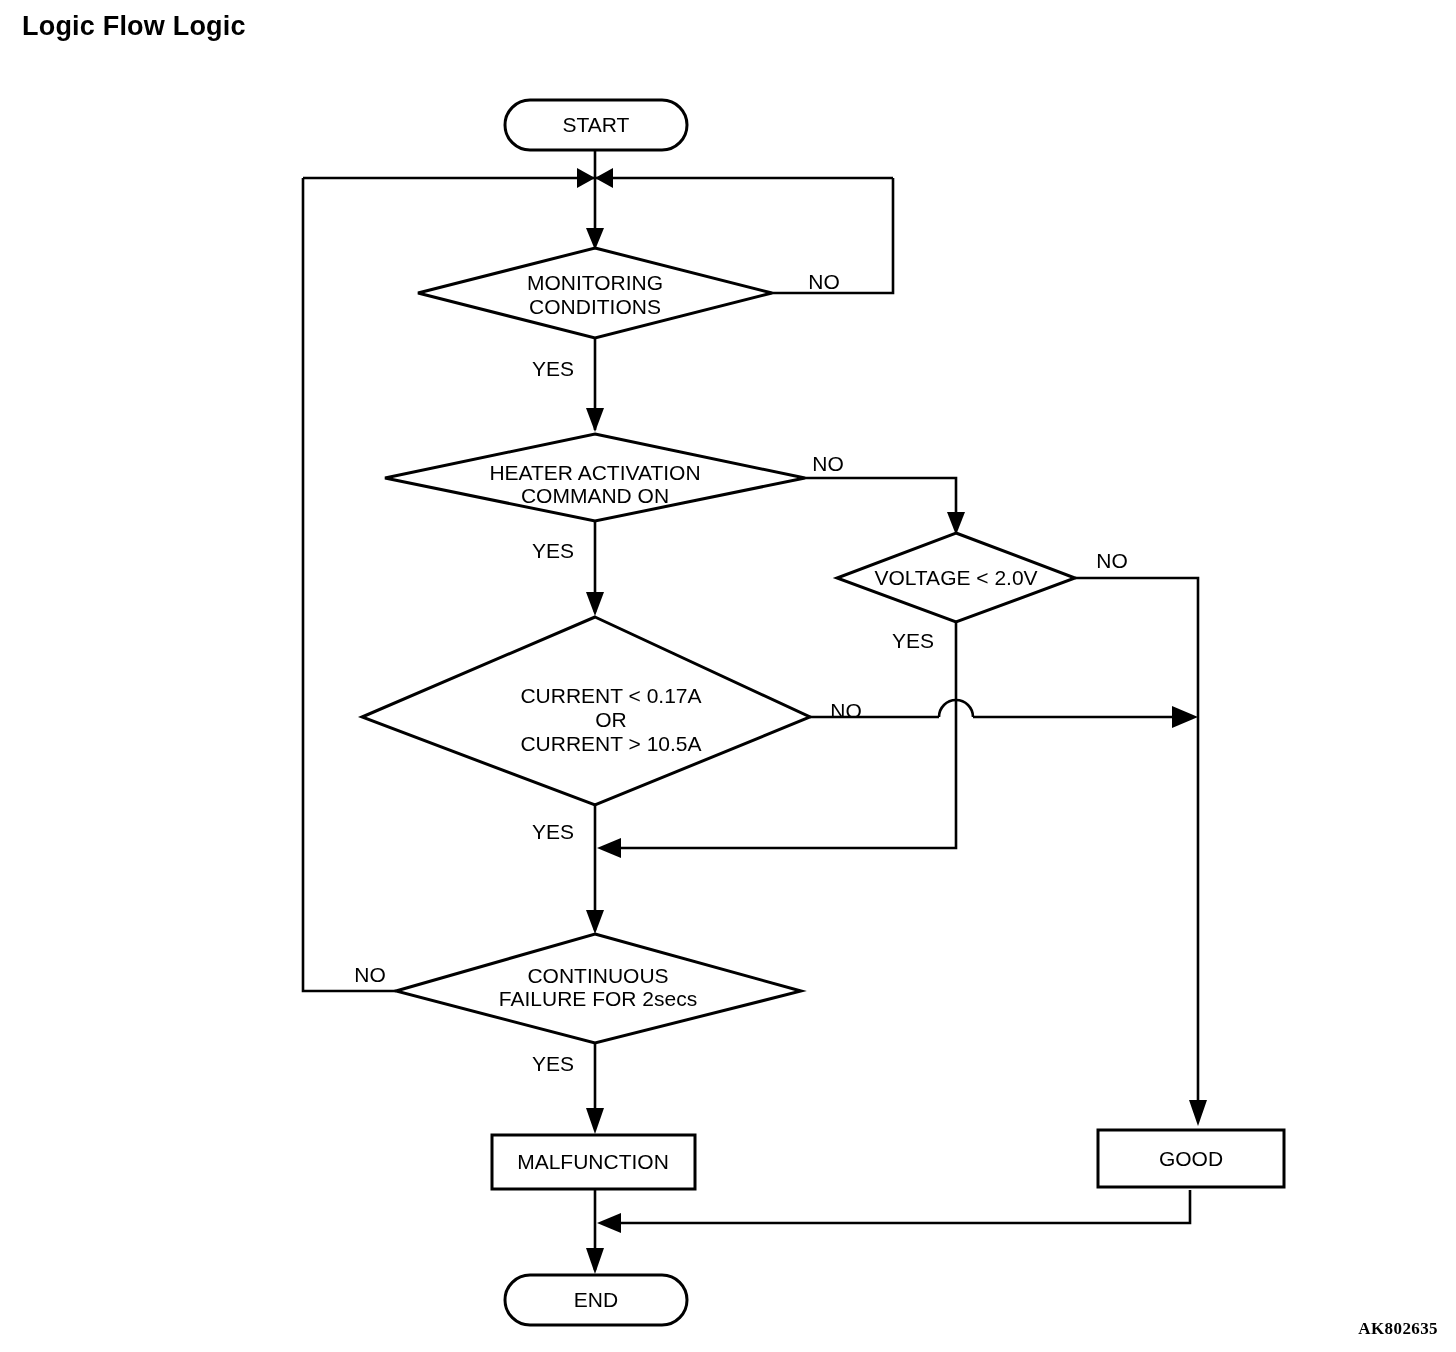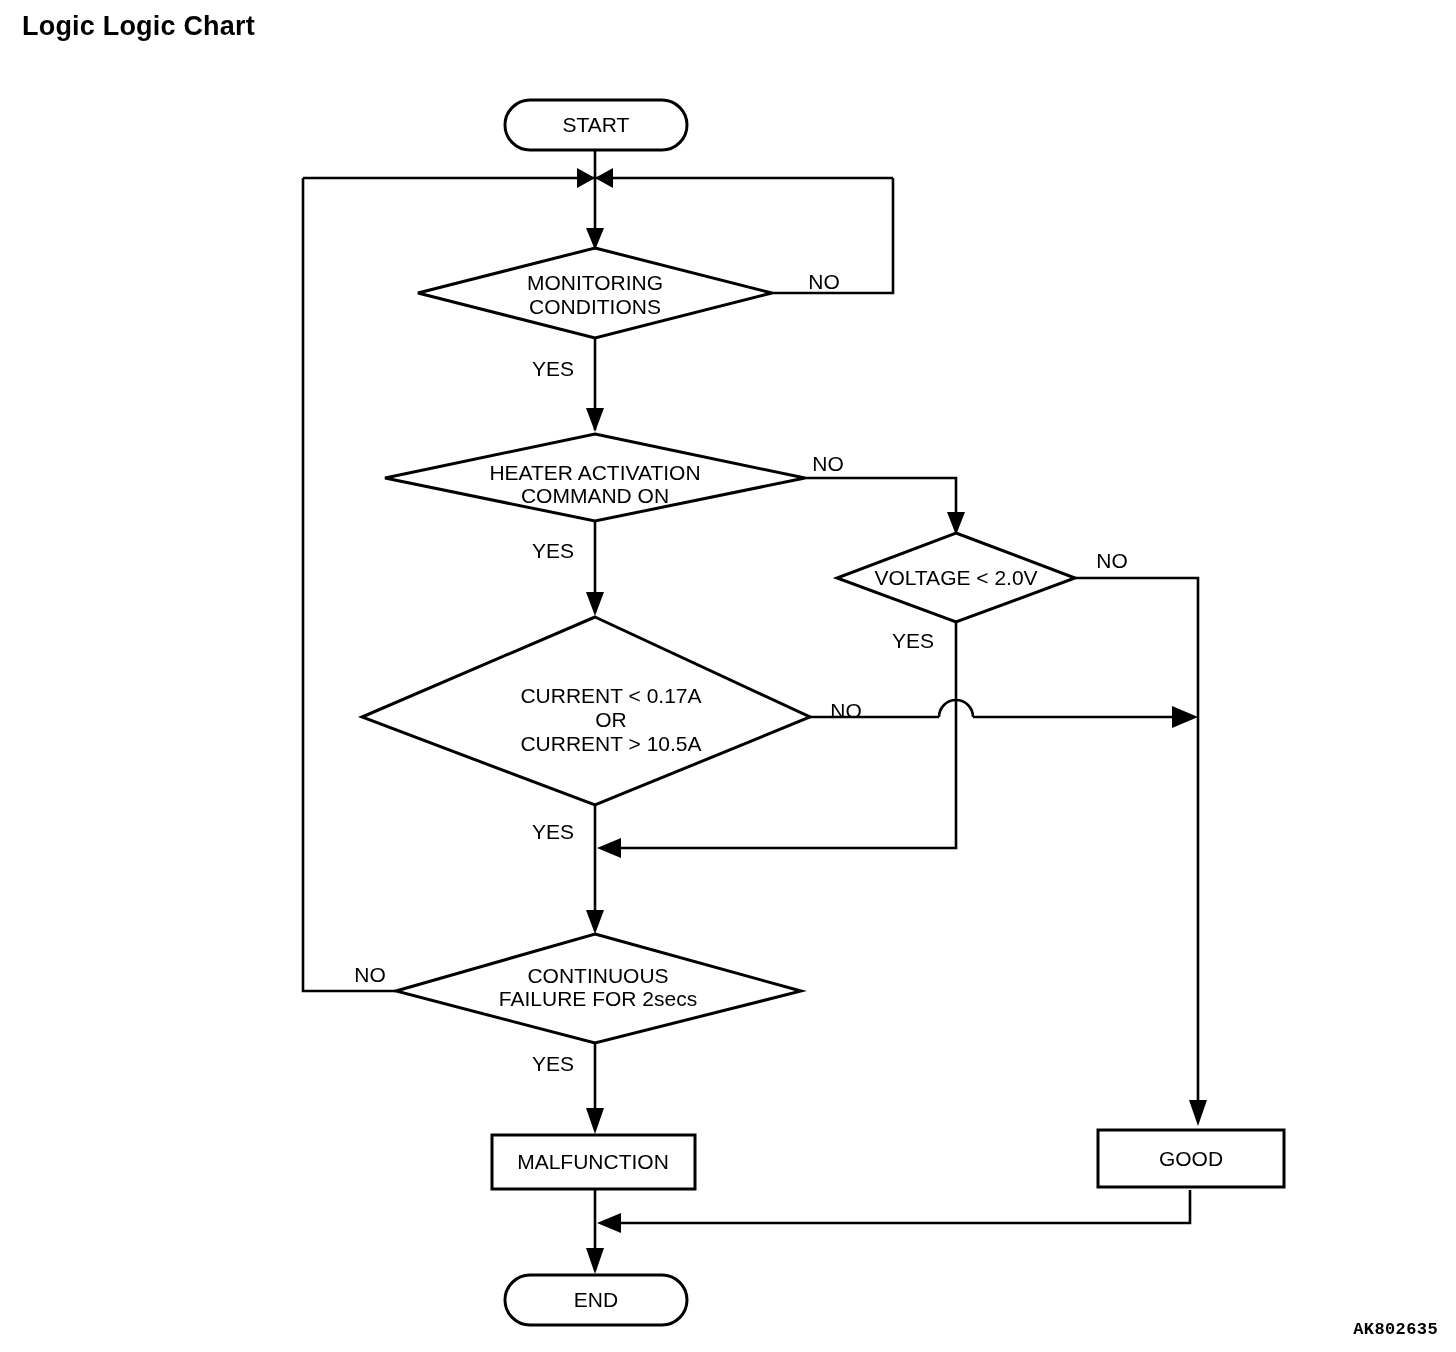--- a/index.html
+++ b/index.html
@@ -34,21 +34,21 @@
     display: block;
   }
   #watermark-code {
     position: absolute;
     right: 18px;
     bottom: 13px;
     font-size: 17px;
     font-weight: bold;
     color: #000000;
     letter-spacing: 0.4px;
-    font-family: Liberation Mono, monospace;
+    font-family: Liberation Serif, serif;
   }
   .node-text {
     font-family: "Liberation Sans", sans-serif;
     font-size: 21px;
     fill: #000000;
     text-anchor: middle;
     dominant-baseline: middle;
   }
   .branch-label {
     font-family: "Liberation Sans", sans-serif;
@@ -71,21 +71,21 @@
     stroke-linejoin: miter;
   }
   .arrowhead {
     fill: #000000;
     stroke: none;
   }
 </style>
 </head>
 <body>
 
-<div id="page-title">Logic Logic Chart</div>
+<div id="page-title">Logic Flow Logic</div>
 
 <svg id="chart-svg" viewBox="0 0 1456 1352" width="1456" height="1352" xmlns="http://www.w3.org/2000/svg">
 
   <g>
     <path class="connector" d="M595,150 L595,240"></path>
   </g>
 
   <g>
     <path class="connector" d="M303,178 L893,178"></path>
     <polygon class="arrowhead" points="577,168 595,178 577,188"></polygon>

